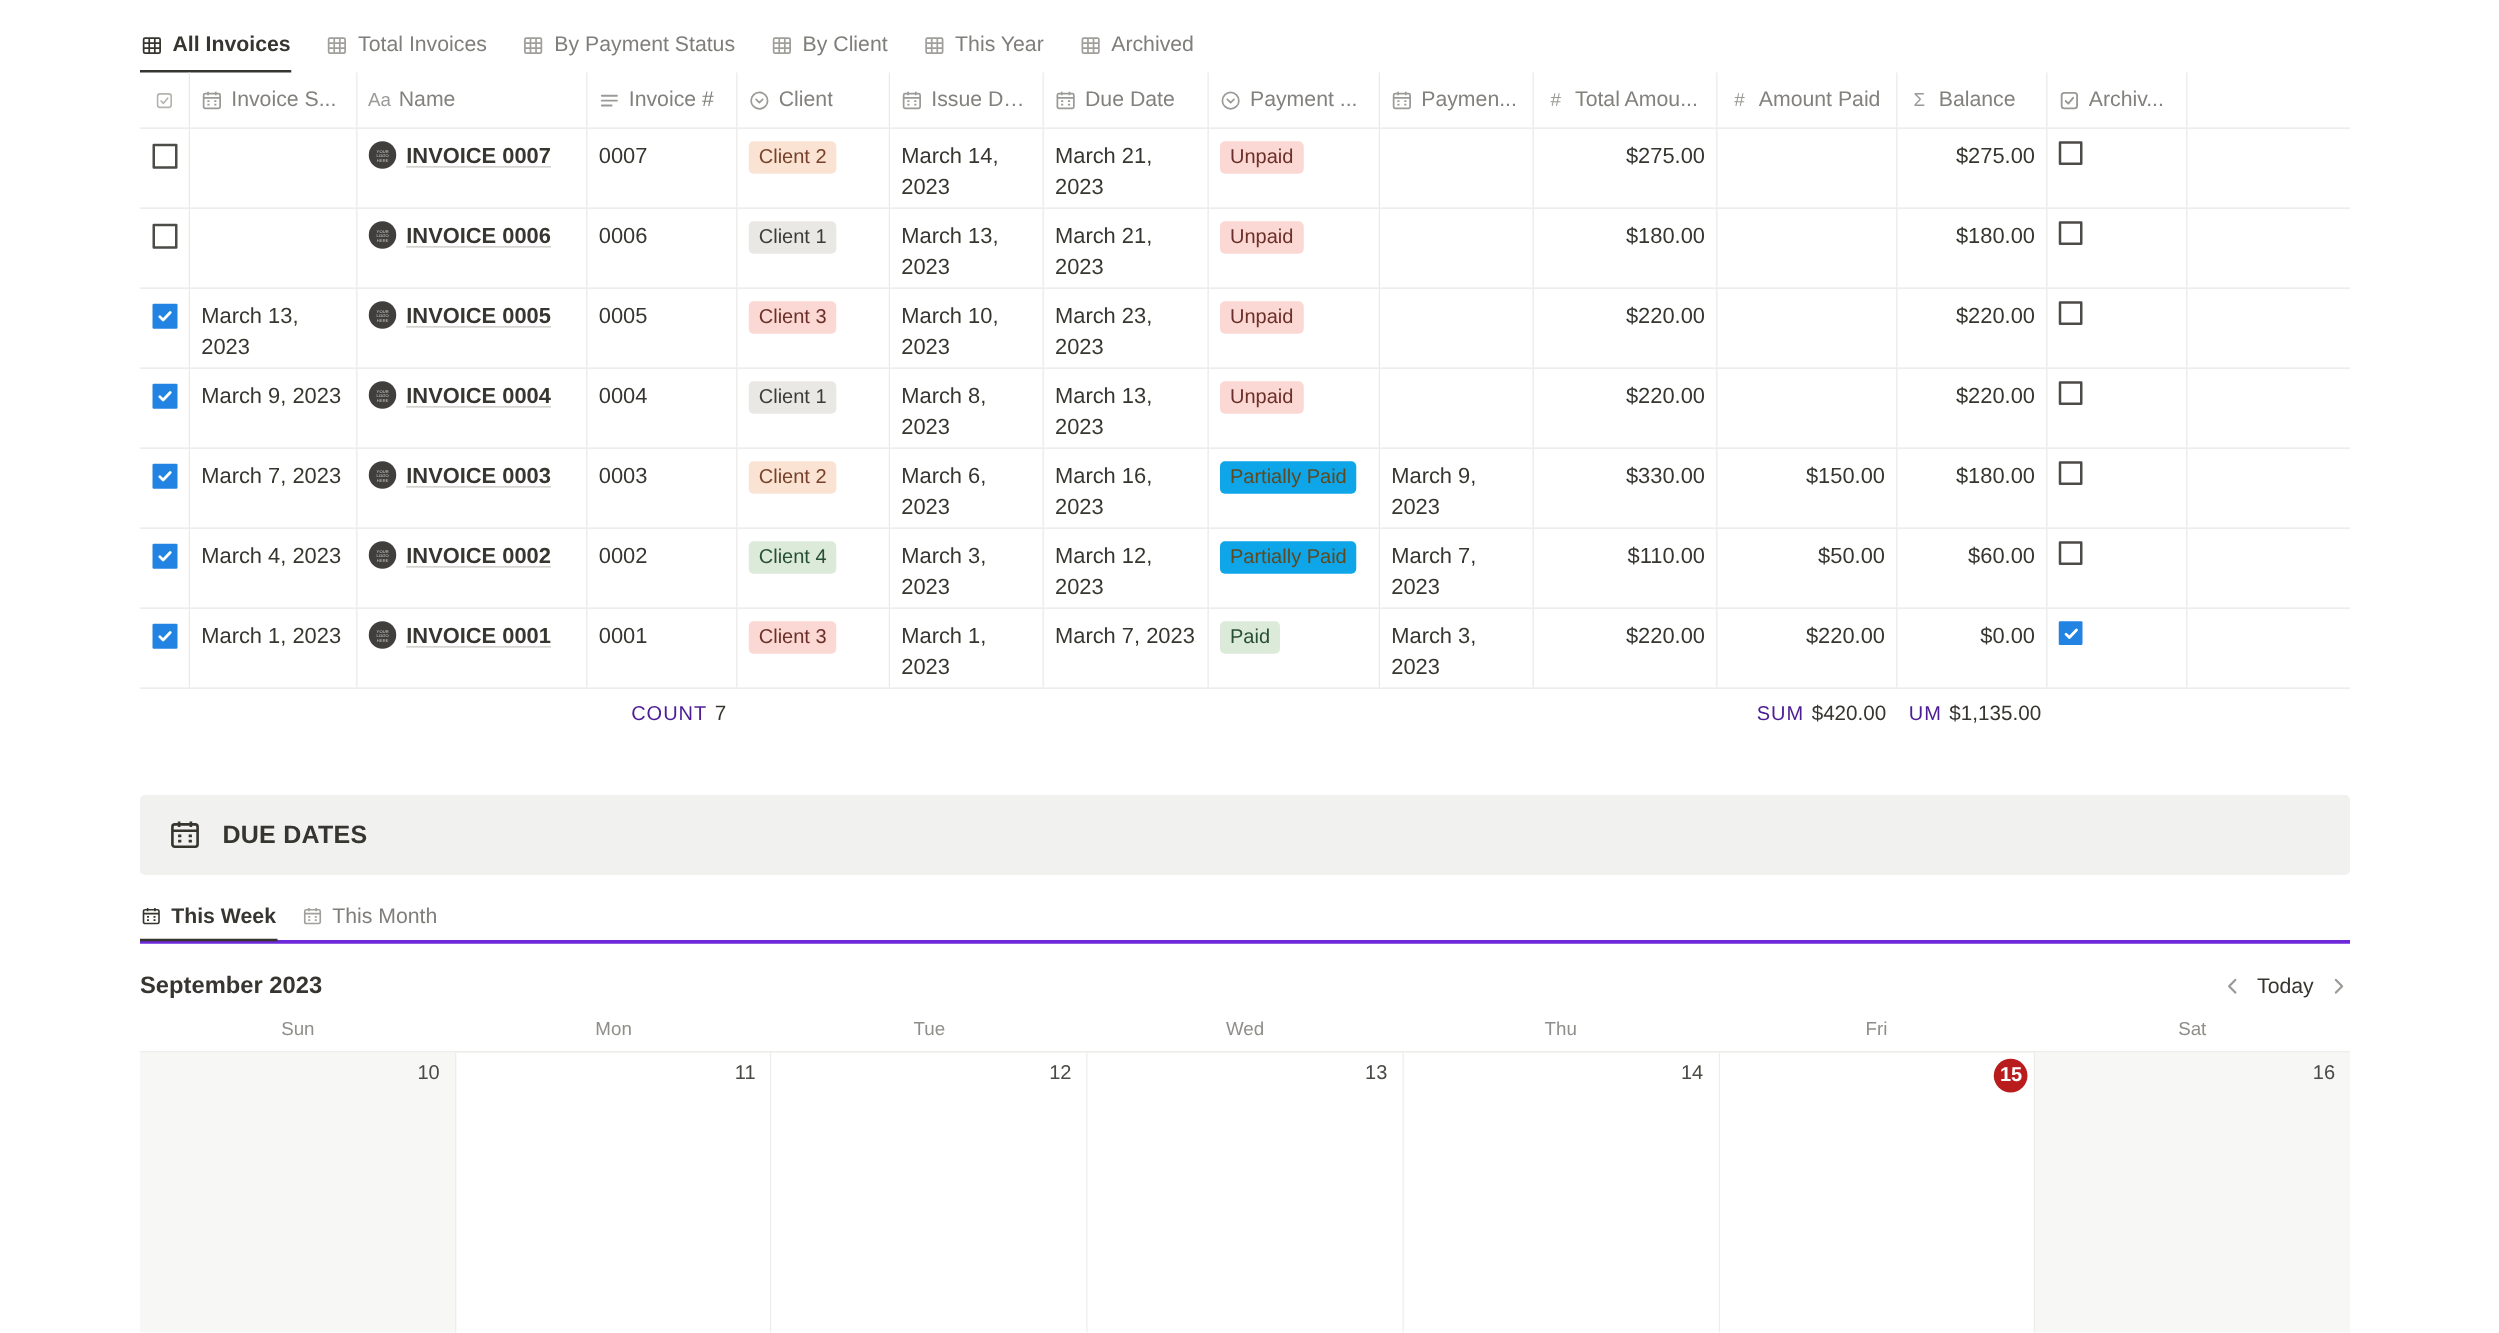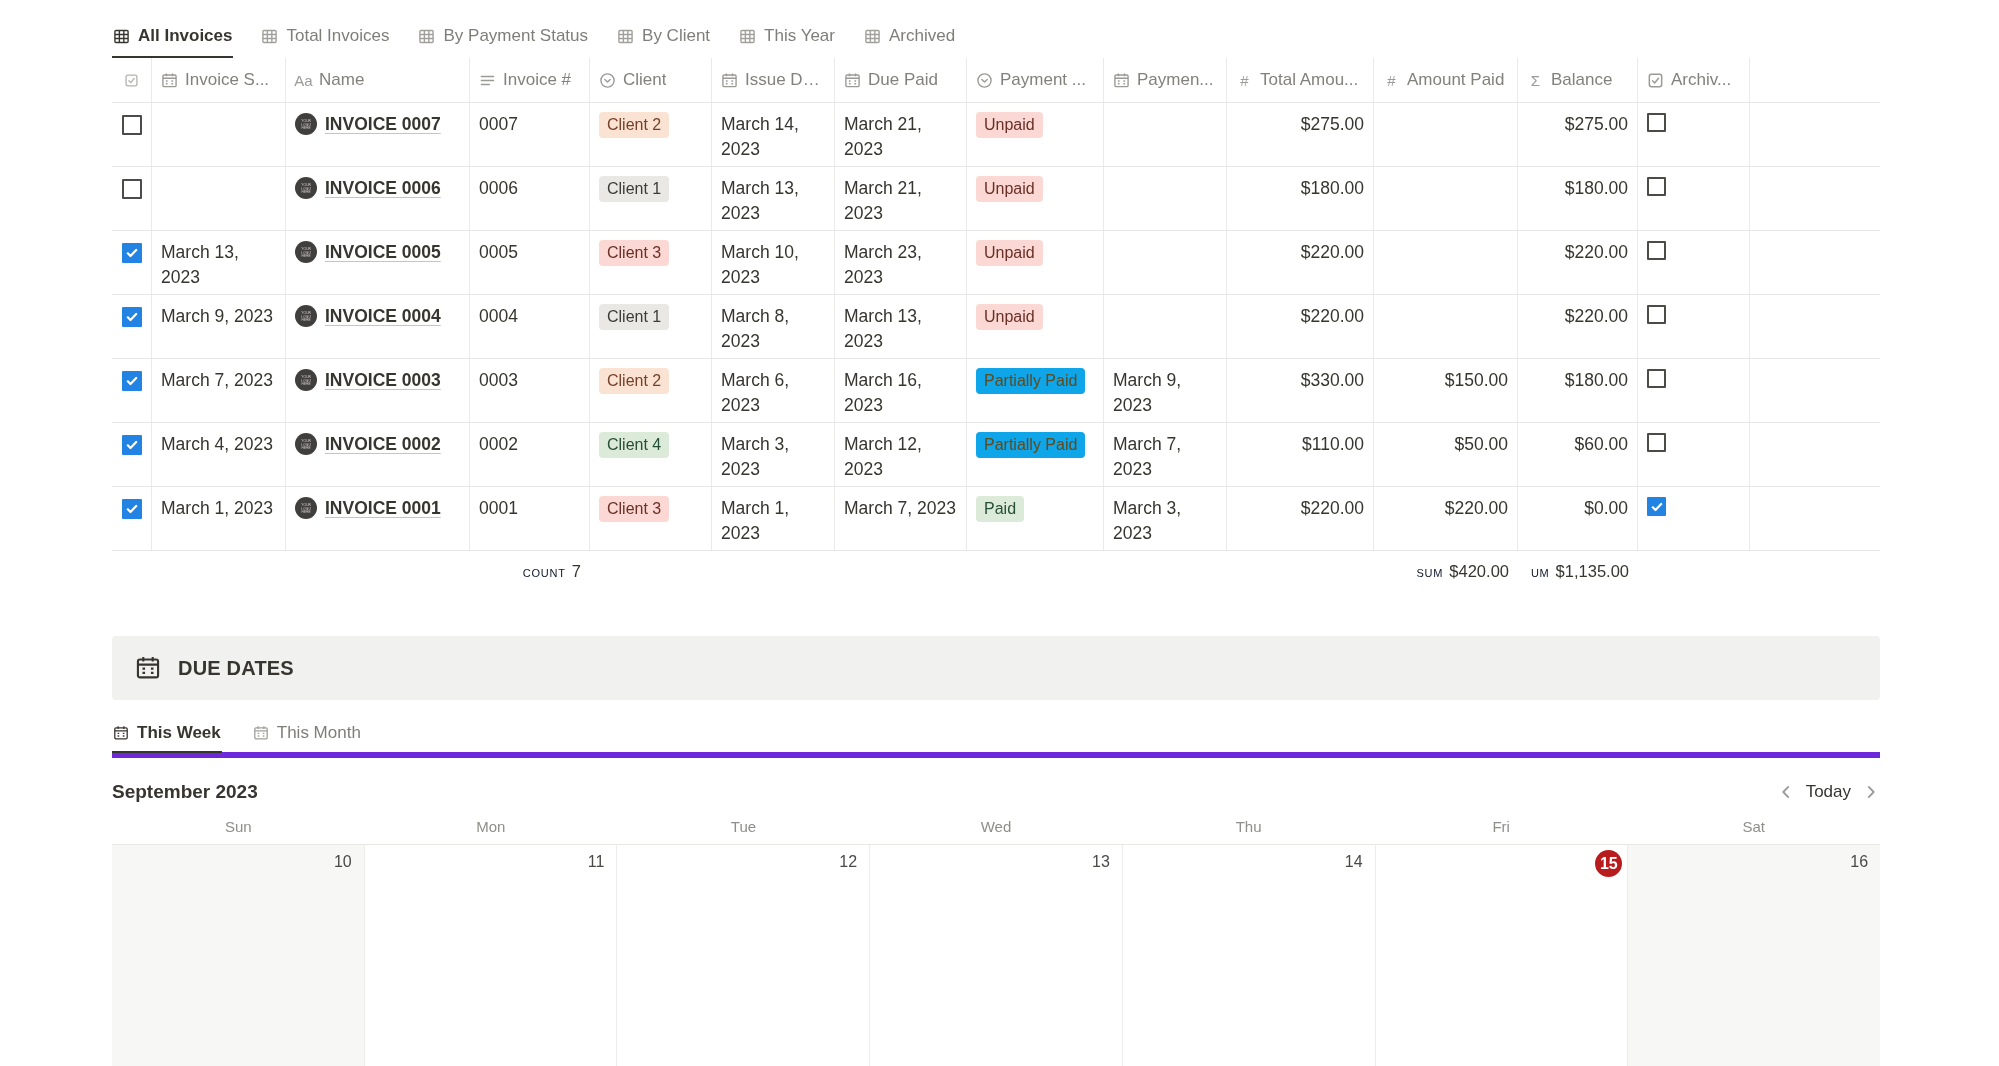--- a/index.html
+++ b/index.html
@@ -50,31 +50,31 @@
 
   .badge{display:inline-block;padding:2px 8px;border-radius:4px;font-size:16px;line-height:1.35;white-space:nowrap;}
   .badge-orange{background:#fae3d2;color:#77402a;}
   .badge-gray{background:#e9e8e5;color:#3c3b37;}
   .badge-red{background:#fbd8d3;color:#6a2f28;}
   .badge-yellow{background:#0ea5e9;color:#5d4a1f;}
   .badge-green{background:#dcead9;color:#274e36;}
 
   .t-footer{display:flex;padding-top:11px;height:30px;}
   .fcell{box-sizing:border-box;padding:0 9px;text-align:right;white-space:nowrap;cursor:pointer;}
-  .agg-label{font-size:11px;color:#0f172a;letter-spacing:.8px;margin-right:6px;}
+  .agg-label{font-size:16px;color:#4c1d95;letter-spacing:.8px;margin-right:6px;}
   .agg-value{font-size:16.5px;color:#37352f;}
 
   
   .banner{margin-top:44px;height:64px;background:#f1f1ef;border-radius:4px;
           display:flex;align-items:center;gap:17px;padding:0 23px;box-sizing:border-box;}
   .banner .icon{width:26px;height:26px;color:#37352f;}
   .banner-title{font-size:20px;font-weight:700;letter-spacing:.2px;}
 
   
-  .week-tabs{display:flex;gap:30px;margin-top:14px;border-bottom:6px solid #6d28d9;height:38px;}
+  .week-tabs{display:flex;gap:19px;margin-top:14px;border-bottom:3px solid #6d28d9;height:38px;}
   .wtab{display:flex;align-items:center;gap:8px;font-size:17px;color:#7f7e7a;cursor:pointer;
         border-bottom:2px solid transparent;margin-bottom:-1px;padding:0 1px;}
   .wtab .icon{width:16px;height:16px;color:#a19f9b;}
   .wtab.active{color:#37352f;font-weight:700;border-bottom-color:#37352f;}
   .wtab.active .icon{color:#37352f;}
 
   
   .cal-header{display:flex;justify-content:space-between;align-items:center;margin-top:23px;}
   .cal-month{font-size:19px;font-weight:700;}
   .cal-nav{display:flex;align-items:center;gap:9px;}
@@ -207,21 +207,21 @@
           <span class="hlabel">Issue Da...</span>
         </div>
         <div class="hcell c-due_date" style="width: 132px;">
           <span class="icon">
             <svg viewBox="0 0 16 16" fill="none" stroke="currentColor" stroke-width="1.3">
               <rect x="1.8" y="2.8" width="12.4" height="11" rx="1.2"></rect>
               <path d="M1.8 5.9h12.4M5.1 1.3v2.7M10.9 1.3v2.7"></path>
               <path d="M4.6 8.4h1.6M9.8 8.4h1.6M4.6 11h1.6M9.8 11h1.6" stroke-width="1.4"></path>
             </svg>
           </span>
-          <span class="hlabel">Due Paid</span>
+          <span class="hlabel">Due Date</span>
         </div>
         <div class="hcell c-payment_status" style="width: 137px;">
           <span class="icon">
             <svg viewBox="0 0 16 16" fill="none" stroke="currentColor" stroke-width="1.3">
               <circle cx="8" cy="8" r="6.2"></circle>
               <path d="M5.5 7.1l2.5 2.4 2.5-2.4" stroke-linecap="round" stroke-linejoin="round"></path>
             </svg>
           </span>
           <span class="hlabel">Payment ...</span>
         </div>

